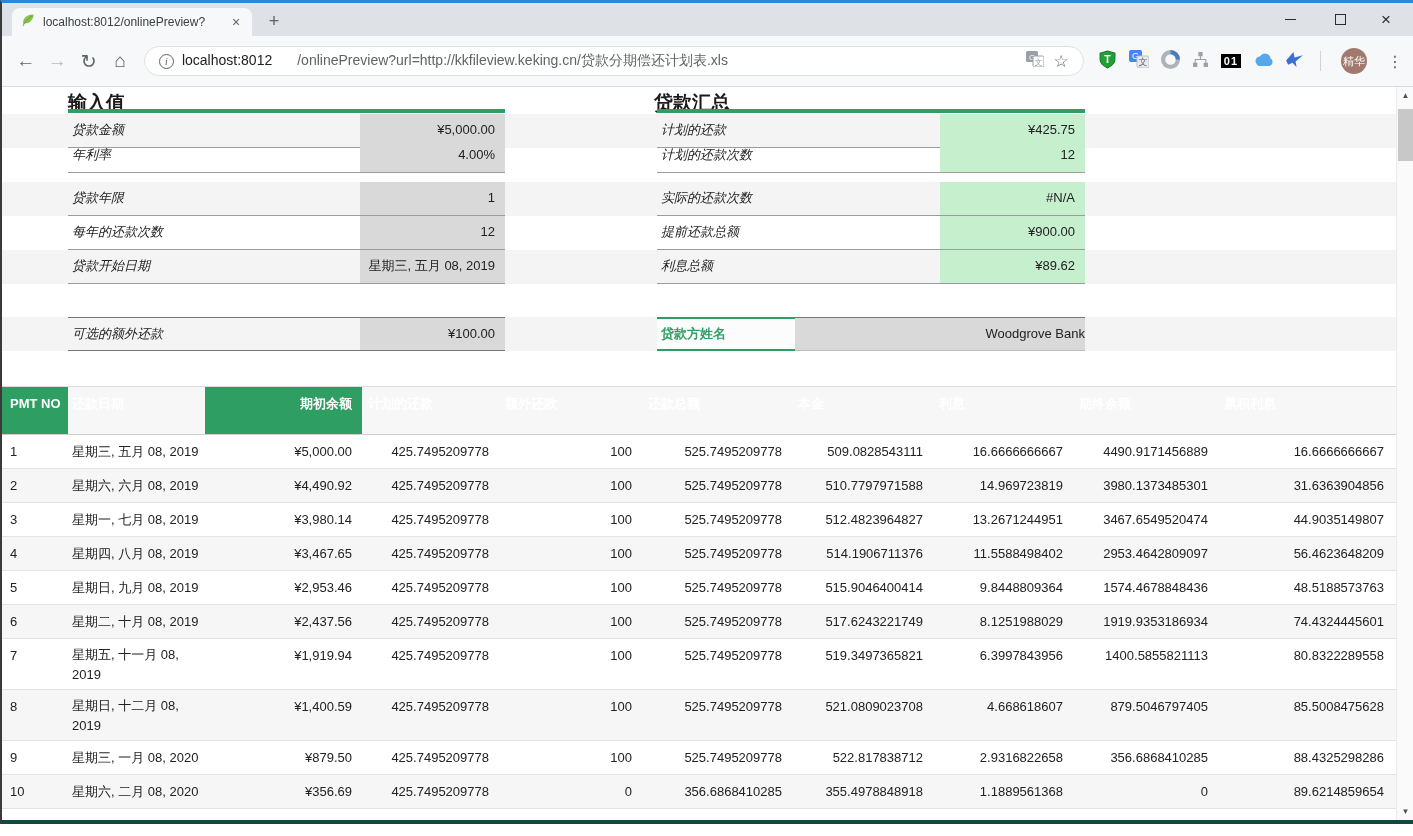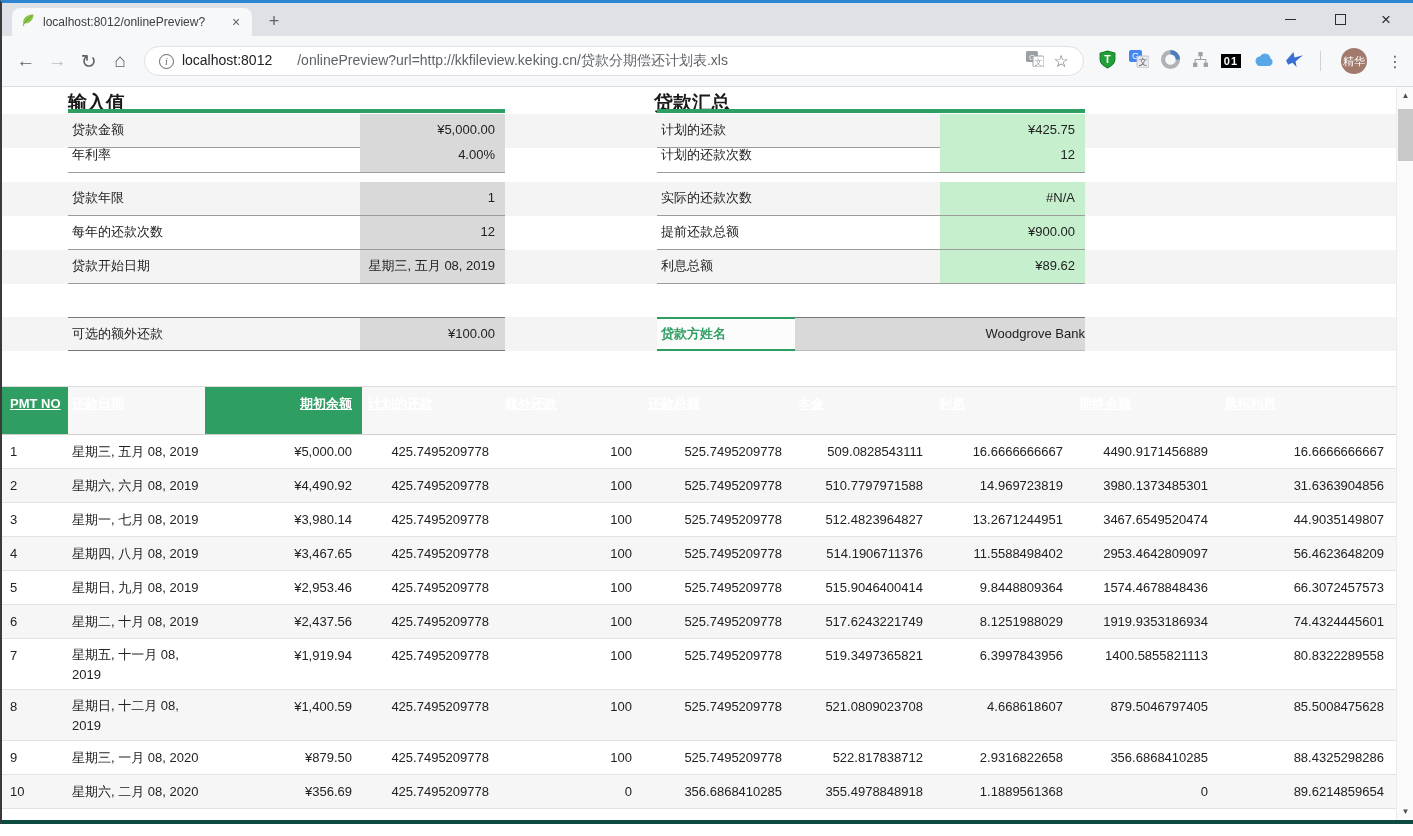--- a/index.html
+++ b/index.html
@@ -46,35 +46,35 @@
 
   .sec-title { position:absolute; top:3px; font-size:19px; font-weight:bold; color:#1a1a1a; }
   .t-input { left:66px; } .t-summary { left:640px;margin-left:12px; }
   .green-bar { position:absolute; top:22px; height:4px; background:#2f9e63; }
   .gb-left { left:66px; width:437px; } .gb-right { left:655px; width:428px; }
 
   .band { position:absolute; left:0; width:1396px; height:34px; }
   .band.shade { background:#f4f4f4; }
   .tcell { position:absolute; top:0; height:34px; line-height:32px; font-size:13px; color:#222;
            border-bottom:1px solid #9c9c9c; }
-  .ital { }
+  .ital { font-style:italic; }
   .lt-label { left:66px; width:292px; padding-left:4px; }
   .lt-value { left:358px; width:145px; background:#d9d9d9; text-align:right; padding-right:10px; }
   .rt-label { left:655px; width:283px; padding-left:4px; }
   .rt-value { left:938px; width:145px; background:#c6efce; text-align:right; padding-right:10px; }
   .band.xtra .lt-label, .band.xtra .lt-value { border-top:1px solid #777; border-bottom:1px solid #777; }
   .lender-label { left:655px; width:138px; padding-left:4px; background:#fcfcfc; color:#2f9e63; font-weight:bold;
                   border-top:2px solid #2f9e63; border-bottom:2px solid #2f9e63; line-height:29px; }
   .lender-value { left:793px; width:290px; background:#d9d9d9; text-align:right; padding-right:0;
                   border-top:1px solid #777; border-bottom:1px solid #bdbdbd; }
 
   
   .shead { position:absolute; top:299px; left:0; width:1396px; height:49px; background:#f7f7f8;
            border-top:1px solid #dcdcdc; border-bottom:1px solid #cfcfcf; }
-  .shead .cell { color:#fff; font-weight:bold; line-height:20px; padding-top:7px;text-decoration:underline; }
+  .shead .cell { color:#fff; font-weight:bold; line-height:20px; padding-top:7px; }
   .green-cell { background:#2f9e63; }
   .srow { position:absolute; left:0; width:1396px; border-bottom:1px solid #e3e3e3; line-height:33px; }
   .srow.shade { background:#f6f6f6; }
   .cell { position:absolute; top:0; height:100%; font-size:13px; color:#222; white-space:normal; }
   .c0 { left:0; width:66px; padding-left:8px; }
   .c1 { left:66px; width:137px; padding-left:4px; }
   .c2 { left:203px; width:157px; }
   .c3 { left:360px; width:137px; }
   .c4 { left:497px; width:143px; }
   .c5 { left:640px; width:150px; }
@@ -298,21 +298,21 @@
         <div class="srow" style="top: 484px; height: 34px;">
           <div class="cell c0">5</div>
           <div class="cell c1">星期日, 九月 08, 2019</div>
           <div class="cell c2 num">¥2,953.46</div>
           <div class="cell c3 num">425.7495209778</div>
           <div class="cell c4 num">100</div>
           <div class="cell c5 num">525.7495209778</div>
           <div class="cell c6 num">515.9046400414</div>
           <div class="cell c7 num">9.8448809364</div>
           <div class="cell c8 num">1574.4678848436</div>
-          <div class="cell c9 num">66.3072457573</div>
+          <div class="cell c9 num">48.5188573763</div>
         </div>
         <div class="srow shade" style="top: 518px; height: 34px;">
           <div class="cell c0">6</div>
           <div class="cell c1">星期二, 十月 08, 2019</div>
           <div class="cell c2 num">¥2,437.56</div>
           <div class="cell c3 num">425.7495209778</div>
           <div class="cell c4 num">100</div>
           <div class="cell c5 num">525.7495209778</div>
           <div class="cell c6 num">517.6243221749</div>
           <div class="cell c7 num">8.1251988029</div>

